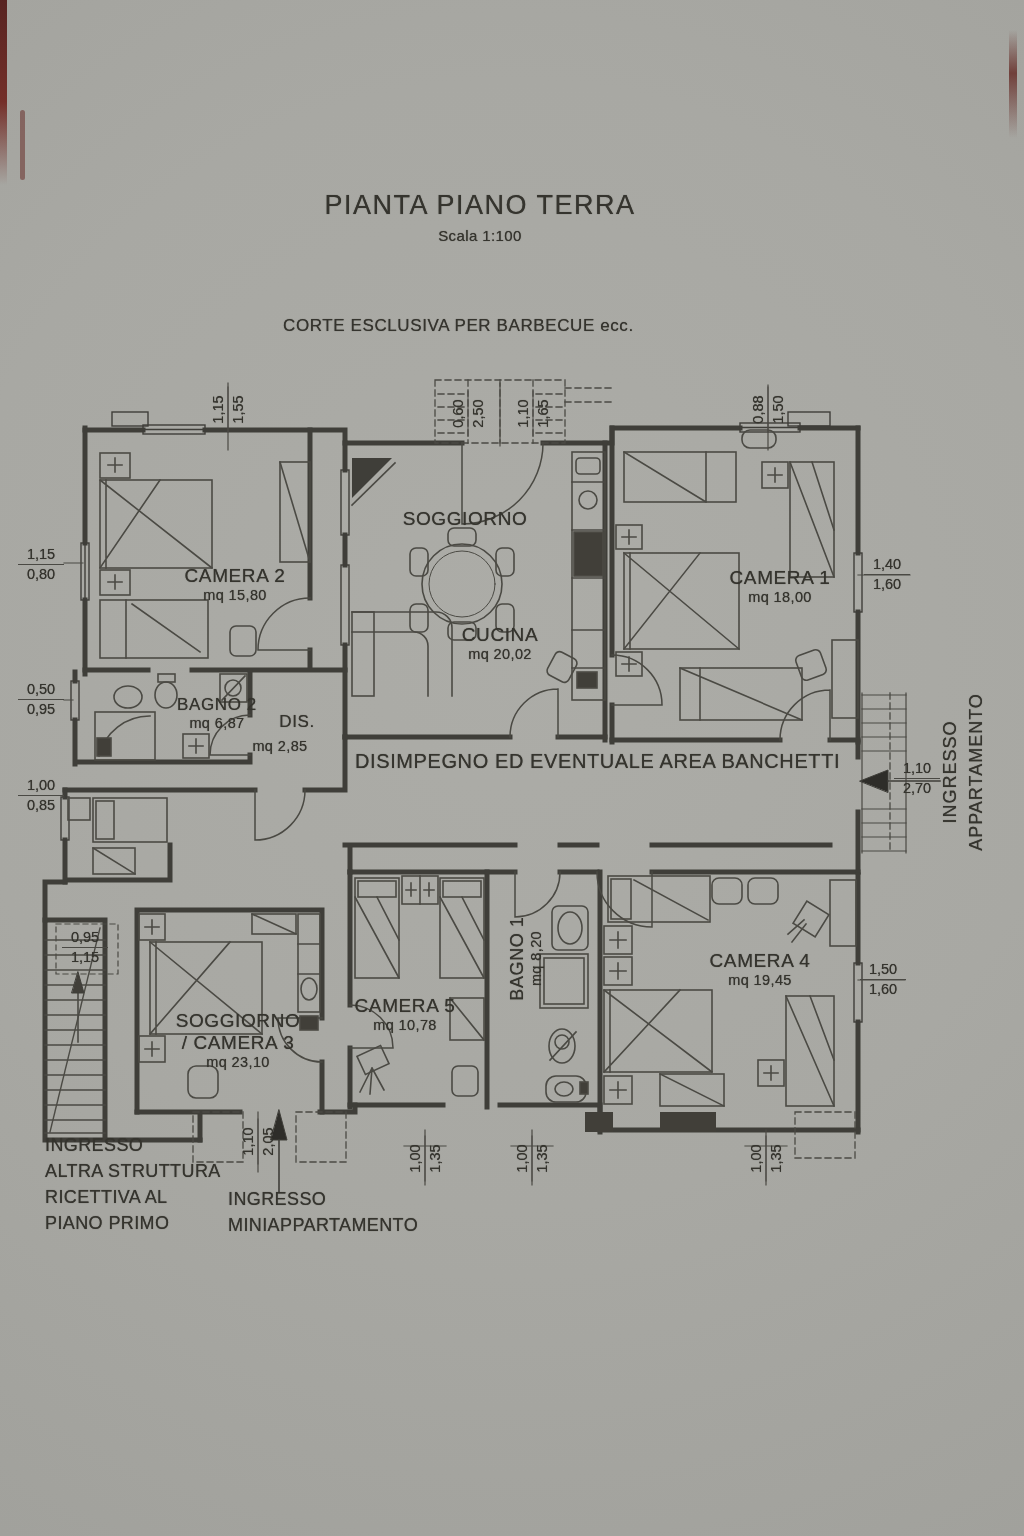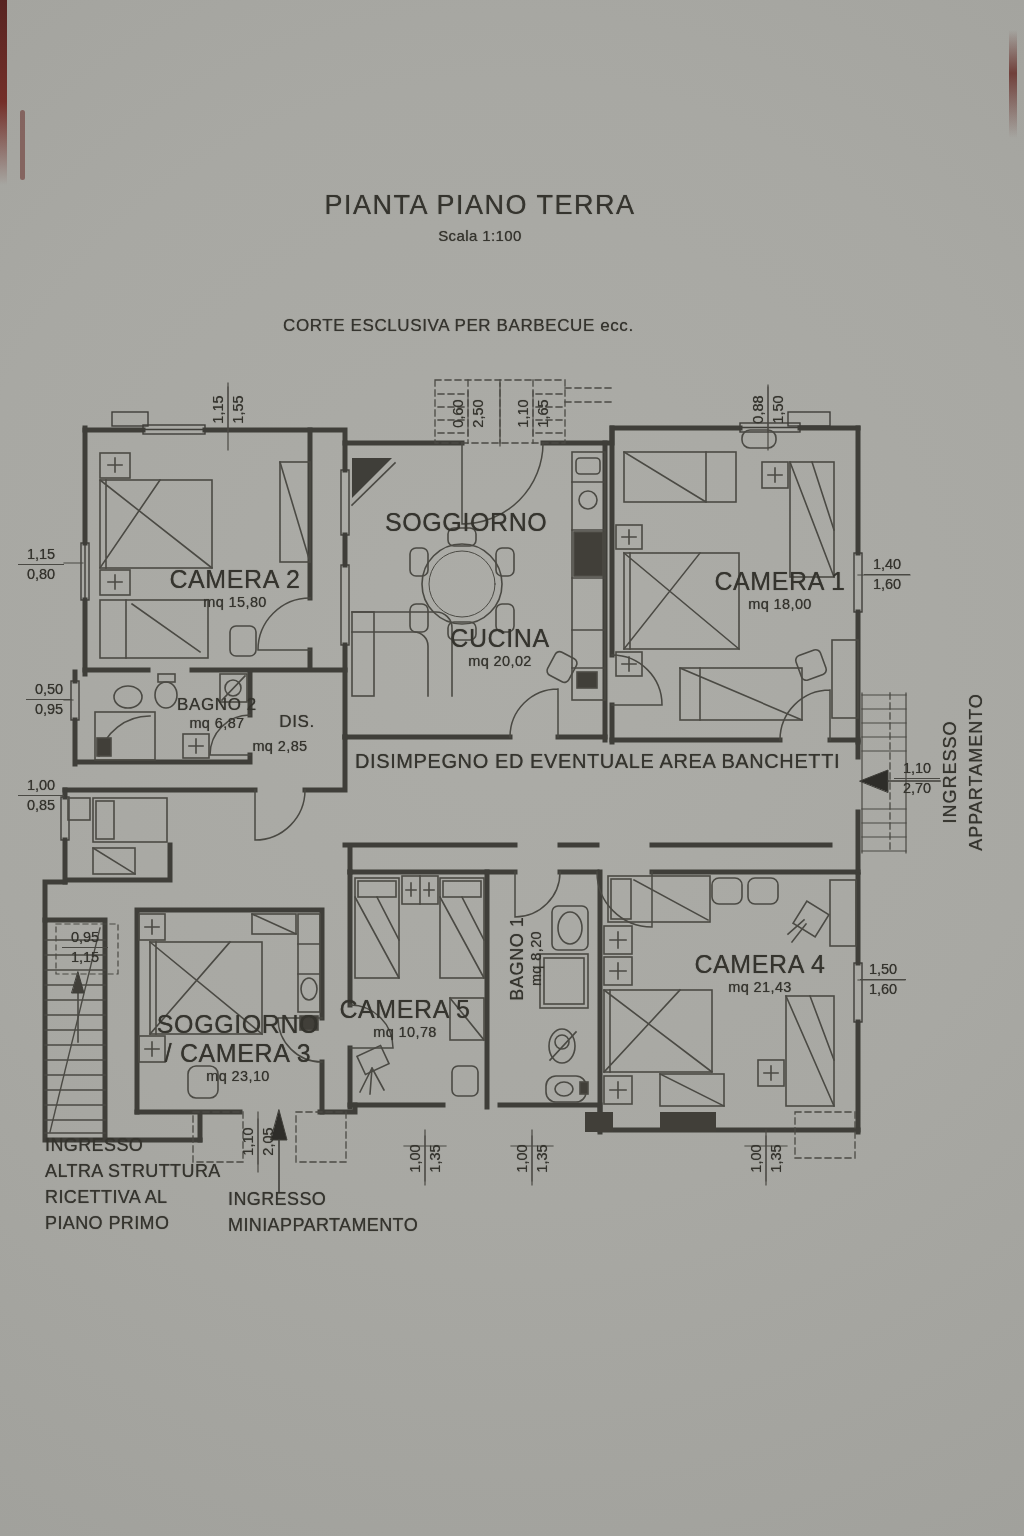--- a/index.html
+++ b/index.html
@@ -5,21 +5,21 @@
   html,body{margin:0;padding:0}
   .page{position:relative;width:1024px;height:1536px;overflow:hidden;
         background:#a8a8a3;
         background-image:radial-gradient(circle at 50% 42%, #acaca7 0%, #a8a8a3 55%, #a1a19c 100%);
         font-family:"Liberation Sans",sans-serif;color:#35342e}
   .lbl{position:absolute;text-shadow:0 0 .8px rgba(45,44,38,.8);letter-spacing:.4px;white-space:nowrap}
   .center{text-align:center}
   .title{font-size:27px;letter-spacing:1.5px}
   .subtitle{font-size:15px}
   .note{font-size:17px;letter-spacing:.6px}
-  .room-name{font-size:25px;letter-spacing:.6px}
+  .room-name{font-size:19px;letter-spacing:.6px}
   .room-name.sm{font-size:17px}
   .room-area{font-size:14.5px}
   .ann{font-size:18px;line-height:26px}
   .frac{position:absolute;width:46px;text-align:center;font-size:14.5px;line-height:17px;
         color:#35342e;text-shadow:0 0 .7px rgba(45,44,38,.8)}
   .frac .fa{border-bottom:1.5px solid #4a4944;padding-bottom:1px}
   .frac .fb{padding-top:1px}
   .rot{transform:rotate(-90deg)}
   .rlabel{position:absolute;text-align:center;transform:rotate(-90deg)}
   .rlabel .l1{font-size:18px;letter-spacing:.6px}
@@ -312,21 +312,21 @@
   <div class="lbl center" style="left:330px;top:995px;width:150px">
     <div class="room-name">CAMERA 5</div>
     <div class="room-area">mq 10,78</div>
   </div>
   <div class="rlabel" style="left:450px;top:940px;width:150px">
     <div class="l1 lbl" style="position:static">BAGNO 1</div>
     <div class="l2 lbl" style="position:static">mq 8,20</div>
   </div>
   <div class="lbl center" style="left:680px;top:950px;width:160px">
     <div class="room-name">CAMERA 4</div>
-    <div class="room-area">mq 21,43</div>
+    <div class="room-area">mq 19,45</div>
   </div>
 
   <div class="rlabel" style="left:877px;top:746px;width:172px">
     <div class="ann lbl" style="position:static;letter-spacing:1px">INGRESSO</div>
     <div class="ann lbl" style="position:static;letter-spacing:1px">APPARTAMENTO</div>
   </div>
   <div class="lbl ann" style="left:45px;top:1132px">
     <div>INGRESSO</div>
     <div>ALTRA STRUTTURA</div>
     <div>RICETTIVA AL</div>
@@ -367,21 +367,21 @@
   </div>
   <div class="frac rot" style="left:743px;top:1140px">
     <div class="fa">1,00</div>
     <div class="fb">1,35</div>
   </div>
 
   <div class="frac" style="left:18px;top:546px">
     <div class="fa">1,15</div>
     <div class="fb">0,80</div>
   </div>
-  <div class="frac" style="left:26px;top:681px">
+  <div class="frac" style="left:18px;top:681px">
     <div class="fa">0,50</div>
     <div class="fb">0,95</div>
   </div>
   <div class="frac" style="left:18px;top:777px">
     <div class="fa">1,00</div>
     <div class="fb">0,85</div>
   </div>
   <div class="frac" style="left:62px;top:929px">
     <div class="fa">0,95</div>
     <div class="fb">1,15</div>

